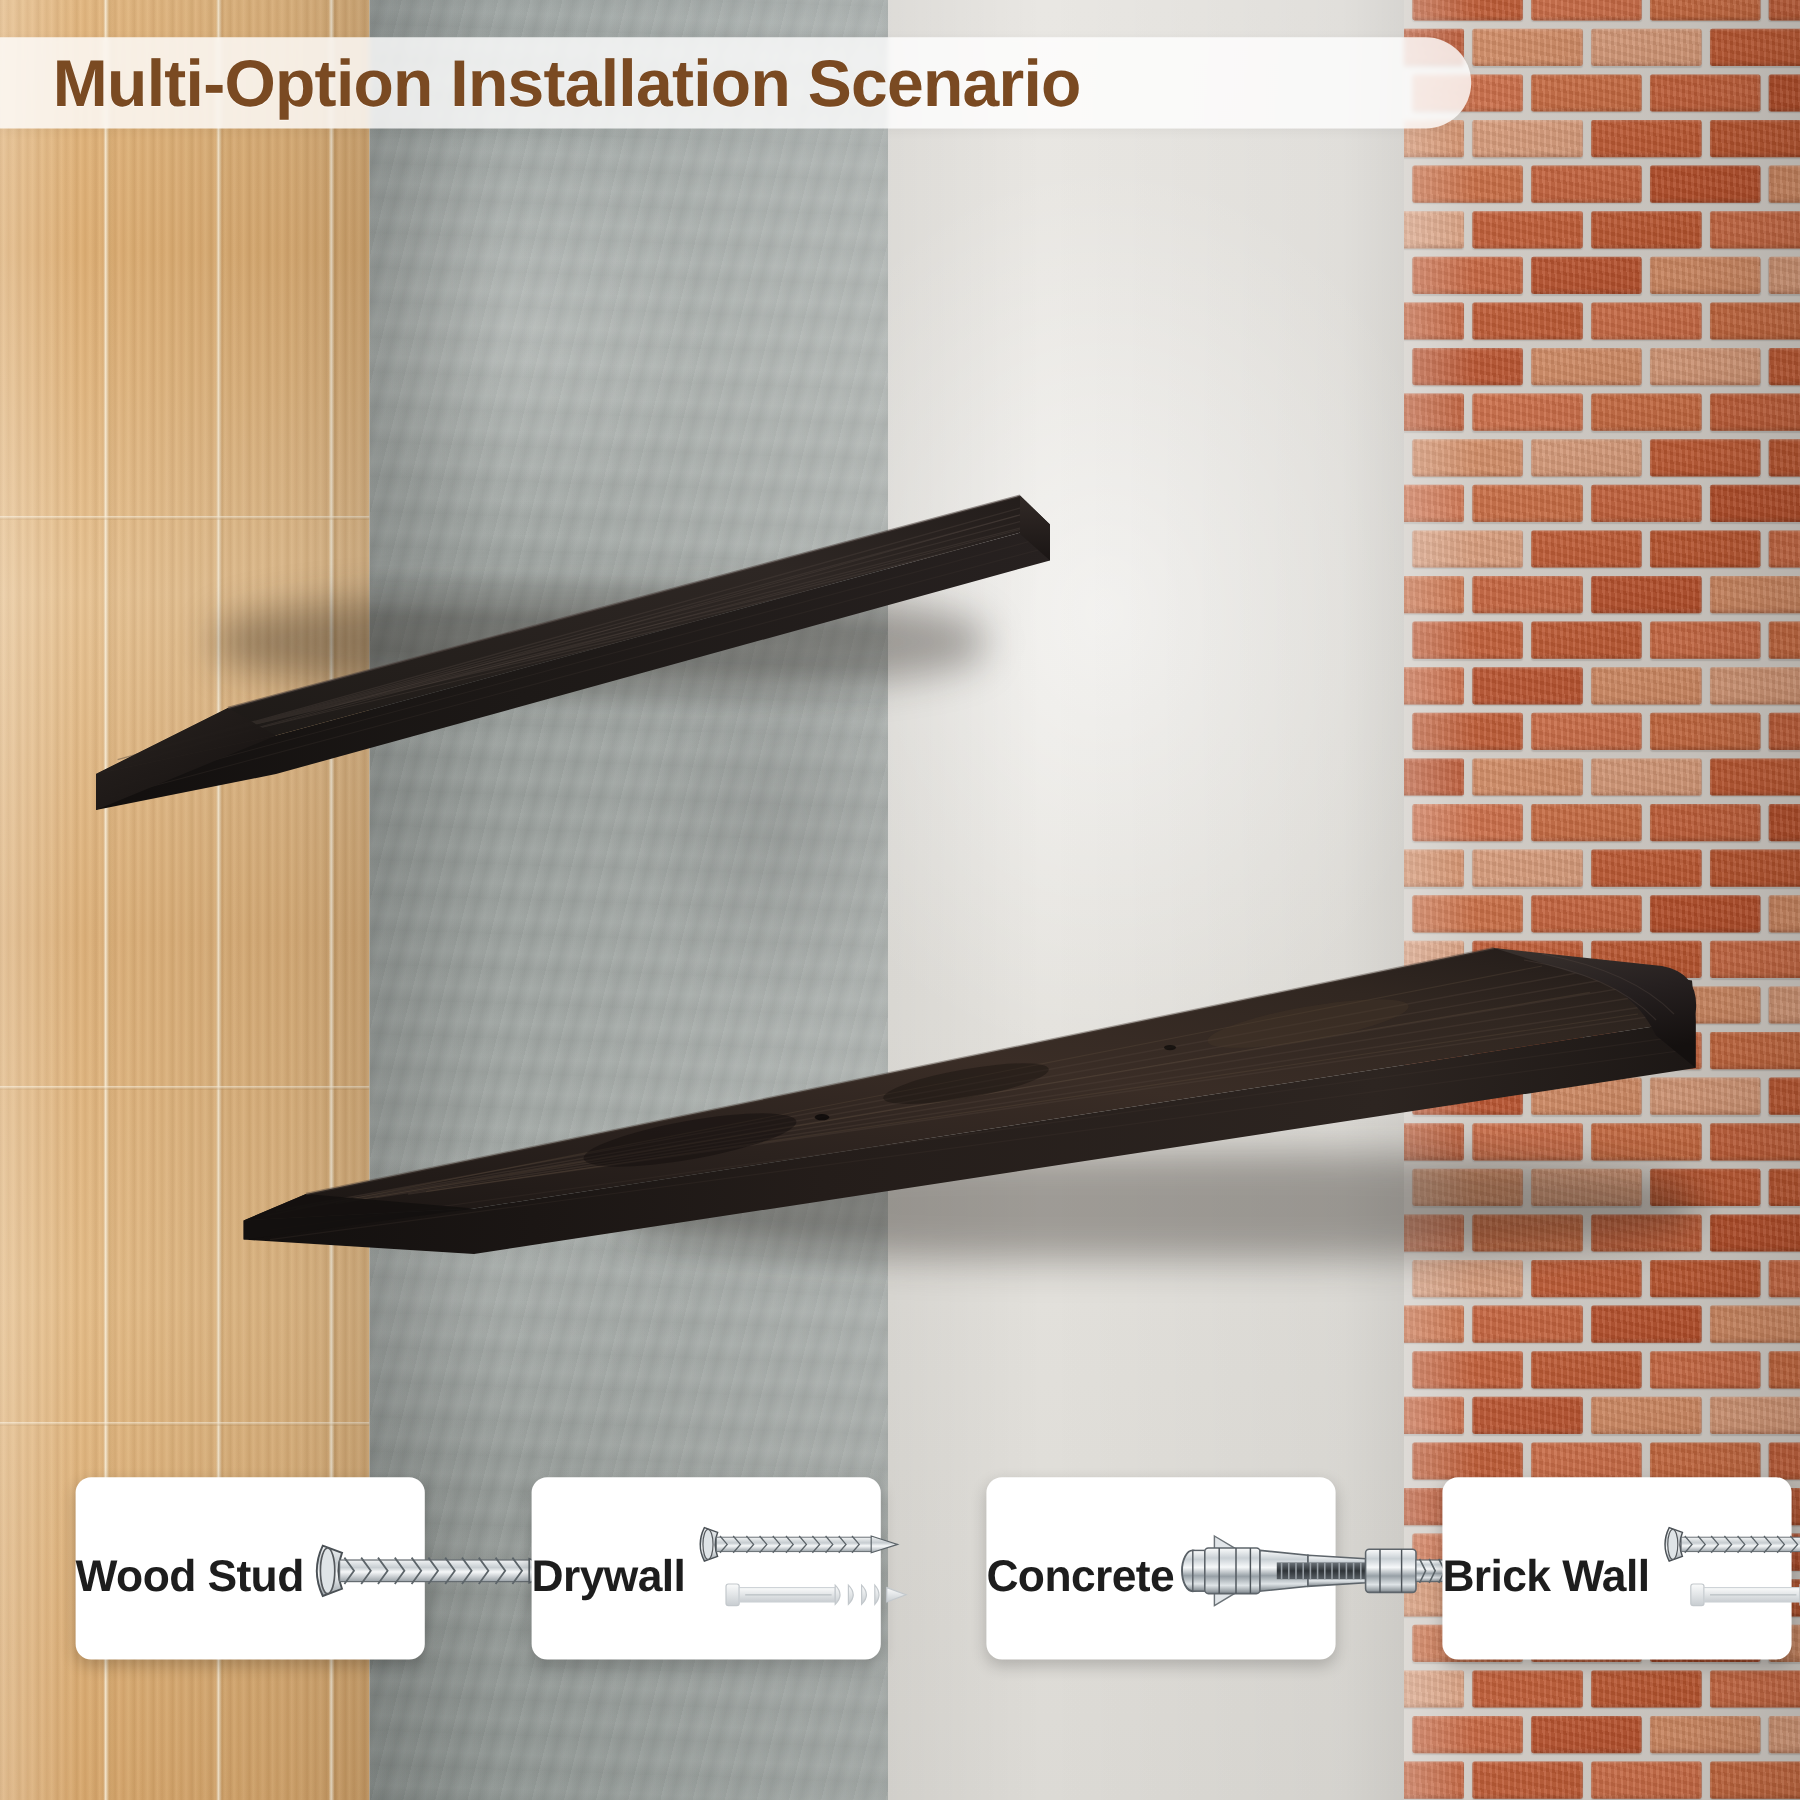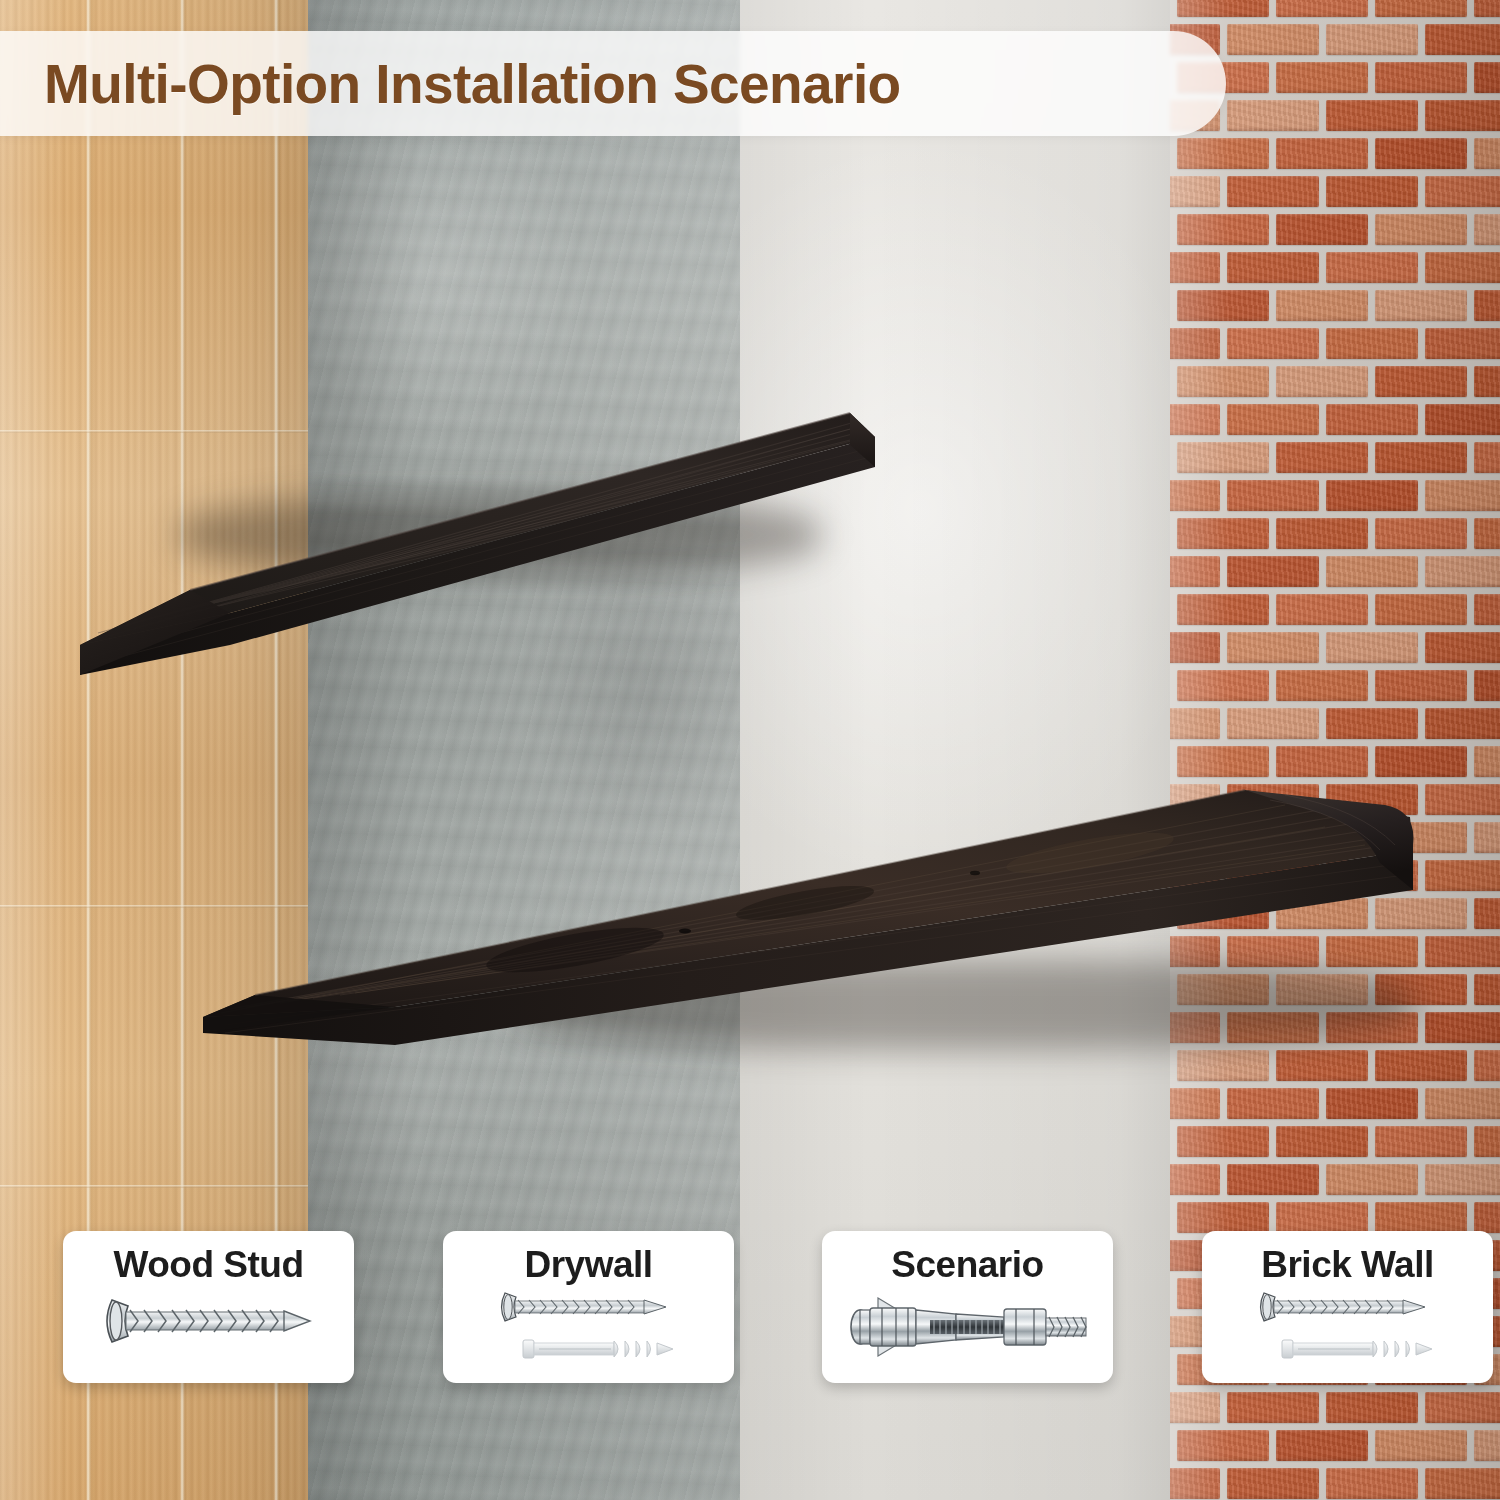--- a/index.html
+++ b/index.html
@@ -111,21 +111,21 @@
   .shelf{position:absolute;}
   .shelf .shadow{
     position:absolute;
     background:rgba(25,20,16,.34);
     filter:blur(16px);
     border-radius:40%;
   }
 
   
   #title-banner{
-    position:absolute;left:0;top:31px;width:1226px;height:105px;
+    position:absolute;left:0;top:31px;width:1226px;height:76px;
     background:rgba(255,255,255,.80);
     border-top-right-radius:56px;border-bottom-right-radius:56px;
     backdrop-filter:blur(2px);
     display:flex;align-items:center;
     box-shadow:0 2px 10px rgba(0,0,0,.05);
   }
   #title-text{
     margin-left:44px;
     font-size:55px;font-weight:bold;
     color:#7a4a22;
@@ -137,21 +137,21 @@
   
   #label-row{
     position:absolute;left:0;right:0;top:1231px;height:155px;
   }
   .label-card{
     position:absolute;top:0;
     width:291px;height:152px;
     background:#fff;
     border-radius:13px;
     box-shadow:0 5px 13px rgba(0,0,0,.20);
-    display:flex;flex-direction:column;align-items:center;
+    display:flex;flex-direction:row;align-items:center;
   }
   .label-card .card-title{
     margin-top:13px;
     font-size:37px;font-weight:bold;color:#1d1d1d;
     letter-spacing:-.5px;white-space:nowrap;
   }
   .hw{margin-top:4px;display:flex;flex-direction:column;align-items:center;gap:2px;}
   .hw.two{margin-top:1px;}
 </style>
 </head>
@@ -543,21 +543,21 @@
               <path d="M106,12 q8,8 0,16 Z"></path>
             <path d="M117,12 q8,8 0,16 Z"></path>
               <path d="M128,12 q7,8 0,16 Z"></path>
           </g>
           <path d="M138,14 l16,6 l-16,6 Z" fill="url(#anc2)" stroke="#c3c8cc" stroke-width="1"></path>
         </svg>
       </div>
     </div>
 
     <div class="label-card" style="left:822px;">
-      <div class="card-title">Scenario</div>
+      <div class="card-title">Concrete</div>
       <div class="hw">
         <svg width="248" height="74" viewBox="0 0 248 74">
           <defs>
             <linearGradient id="mol" x1="0" y1="0" x2="0" y2="1">
               <stop offset="0" stop-color="#fbfcfc"></stop>
               <stop offset=".22" stop-color="#c9d0d5"></stop>
               <stop offset=".42" stop-color="#f6f8f9"></stop>
               <stop offset=".62" stop-color="#97a0a6"></stop>
               <stop offset=".82" stop-color="#dfe4e7"></stop>
               <stop offset="1" stop-color="#7e868c"></stop>

